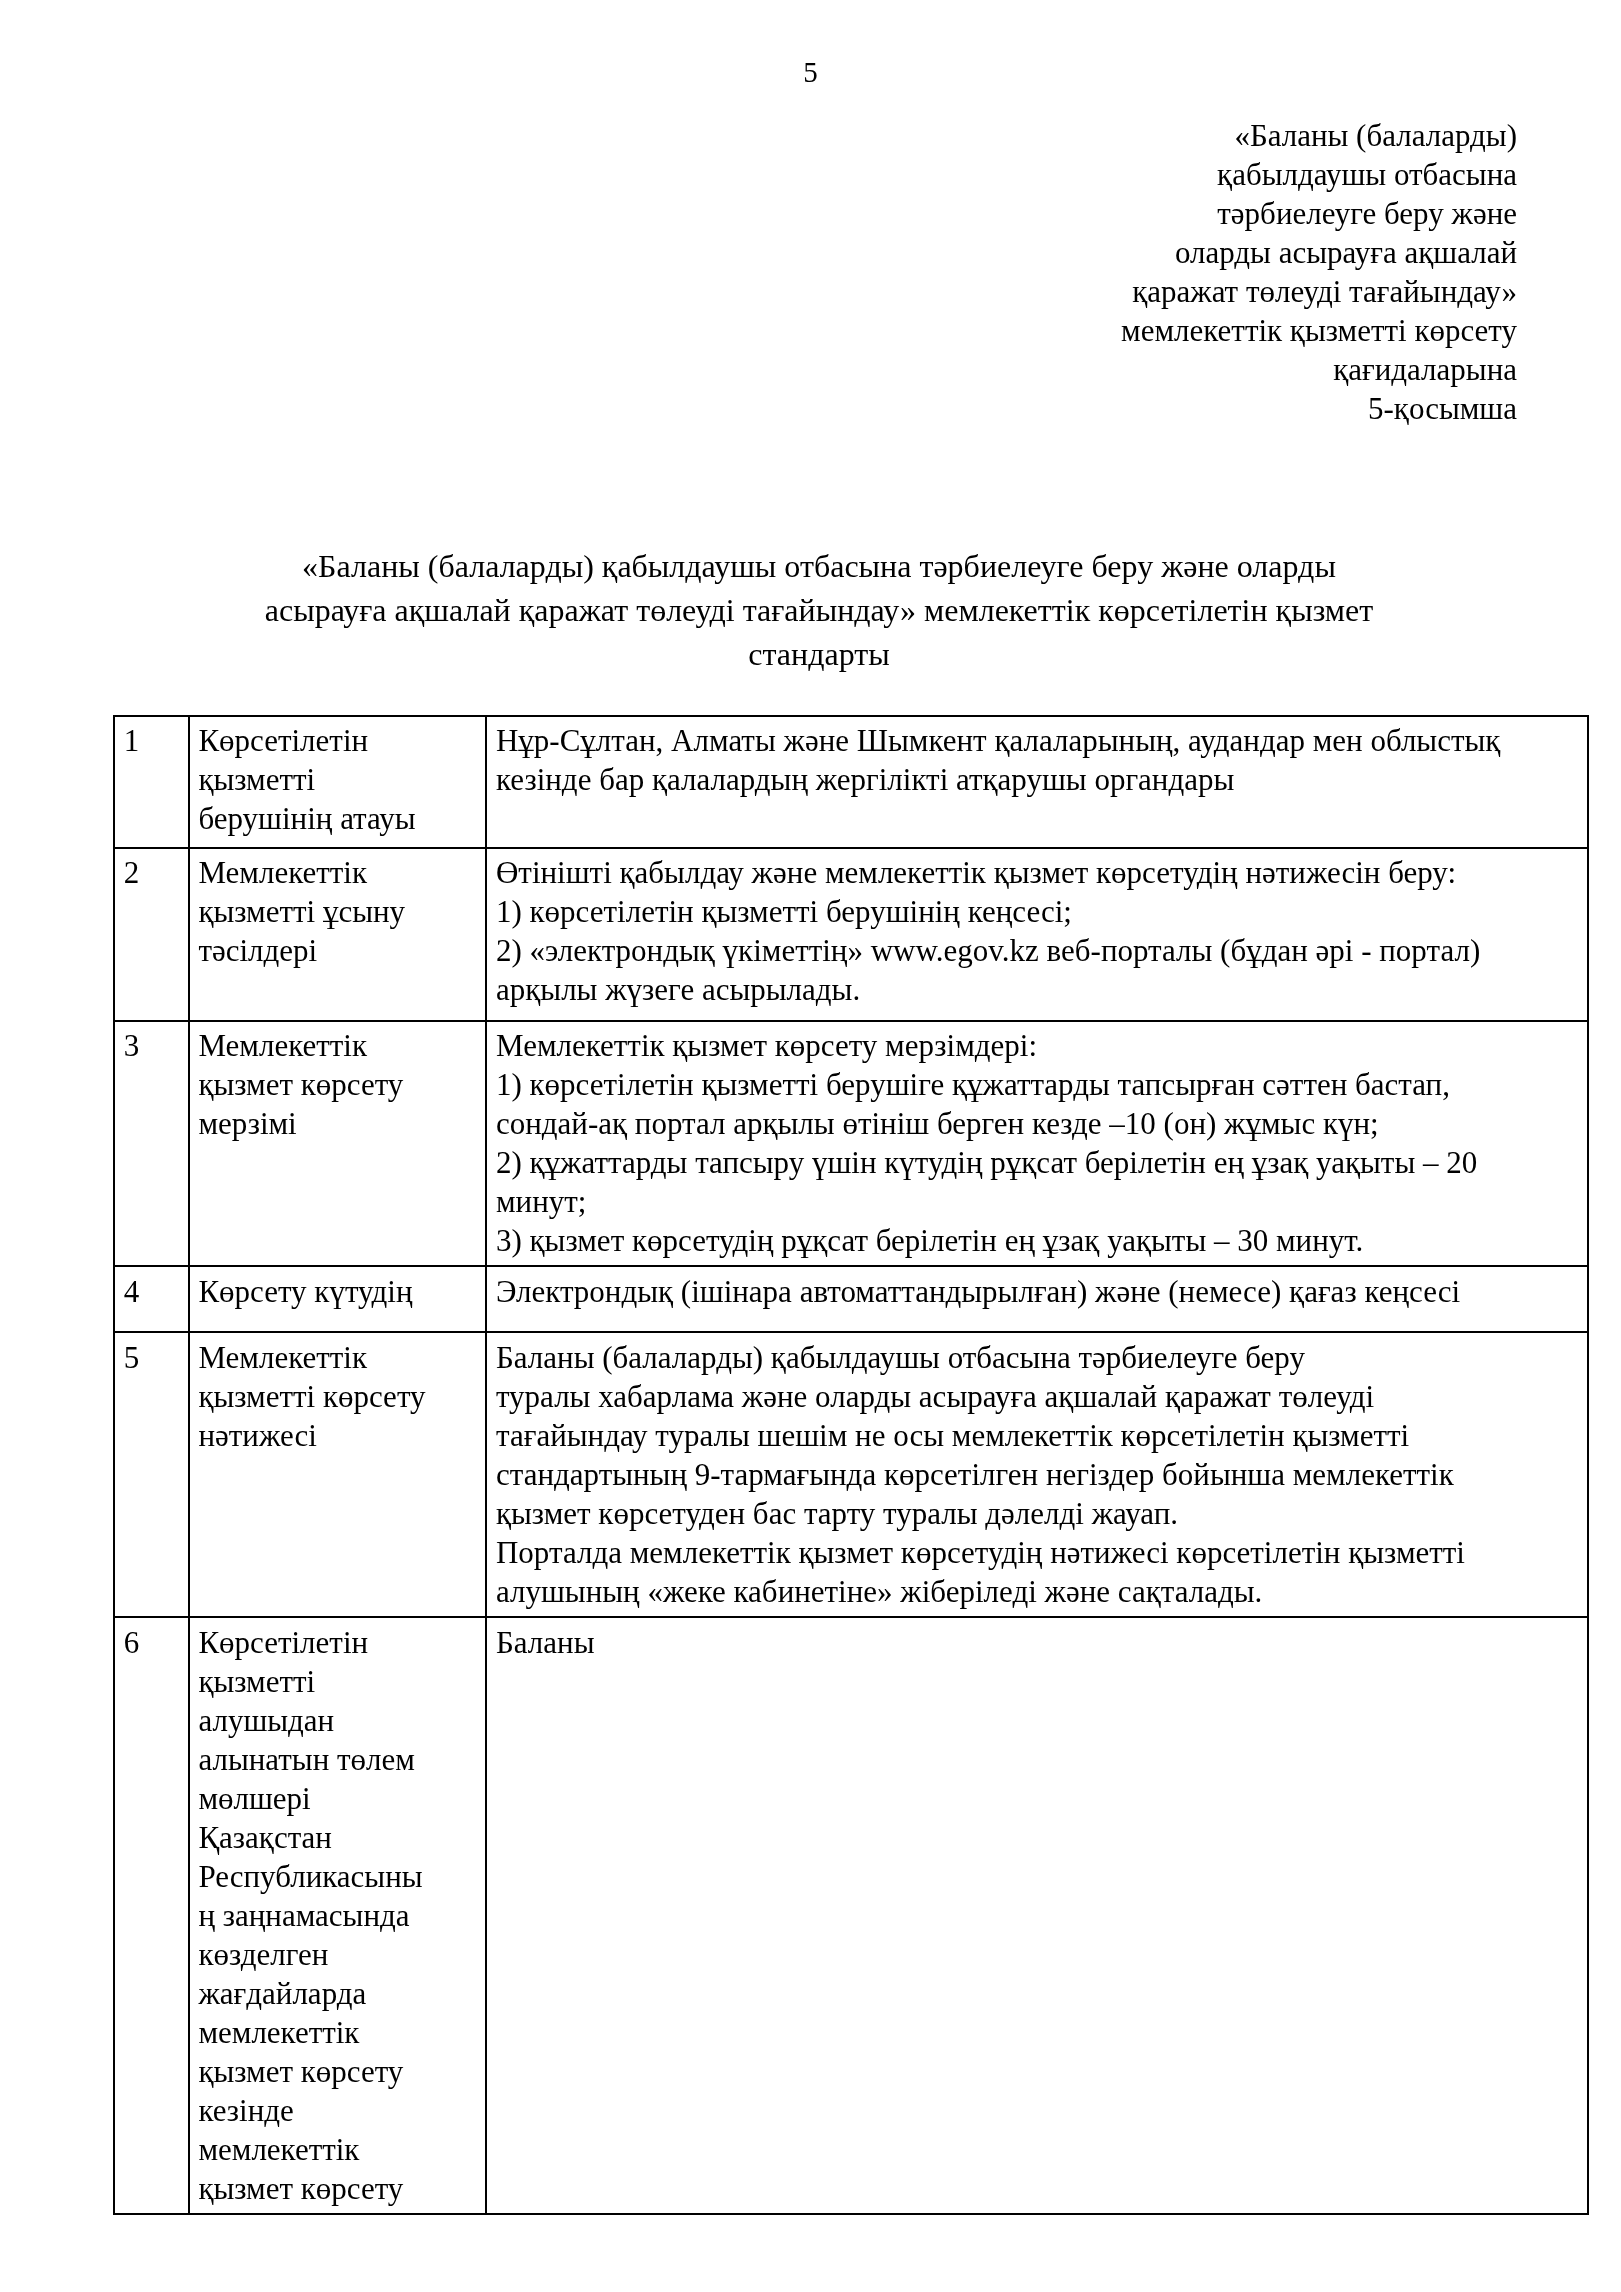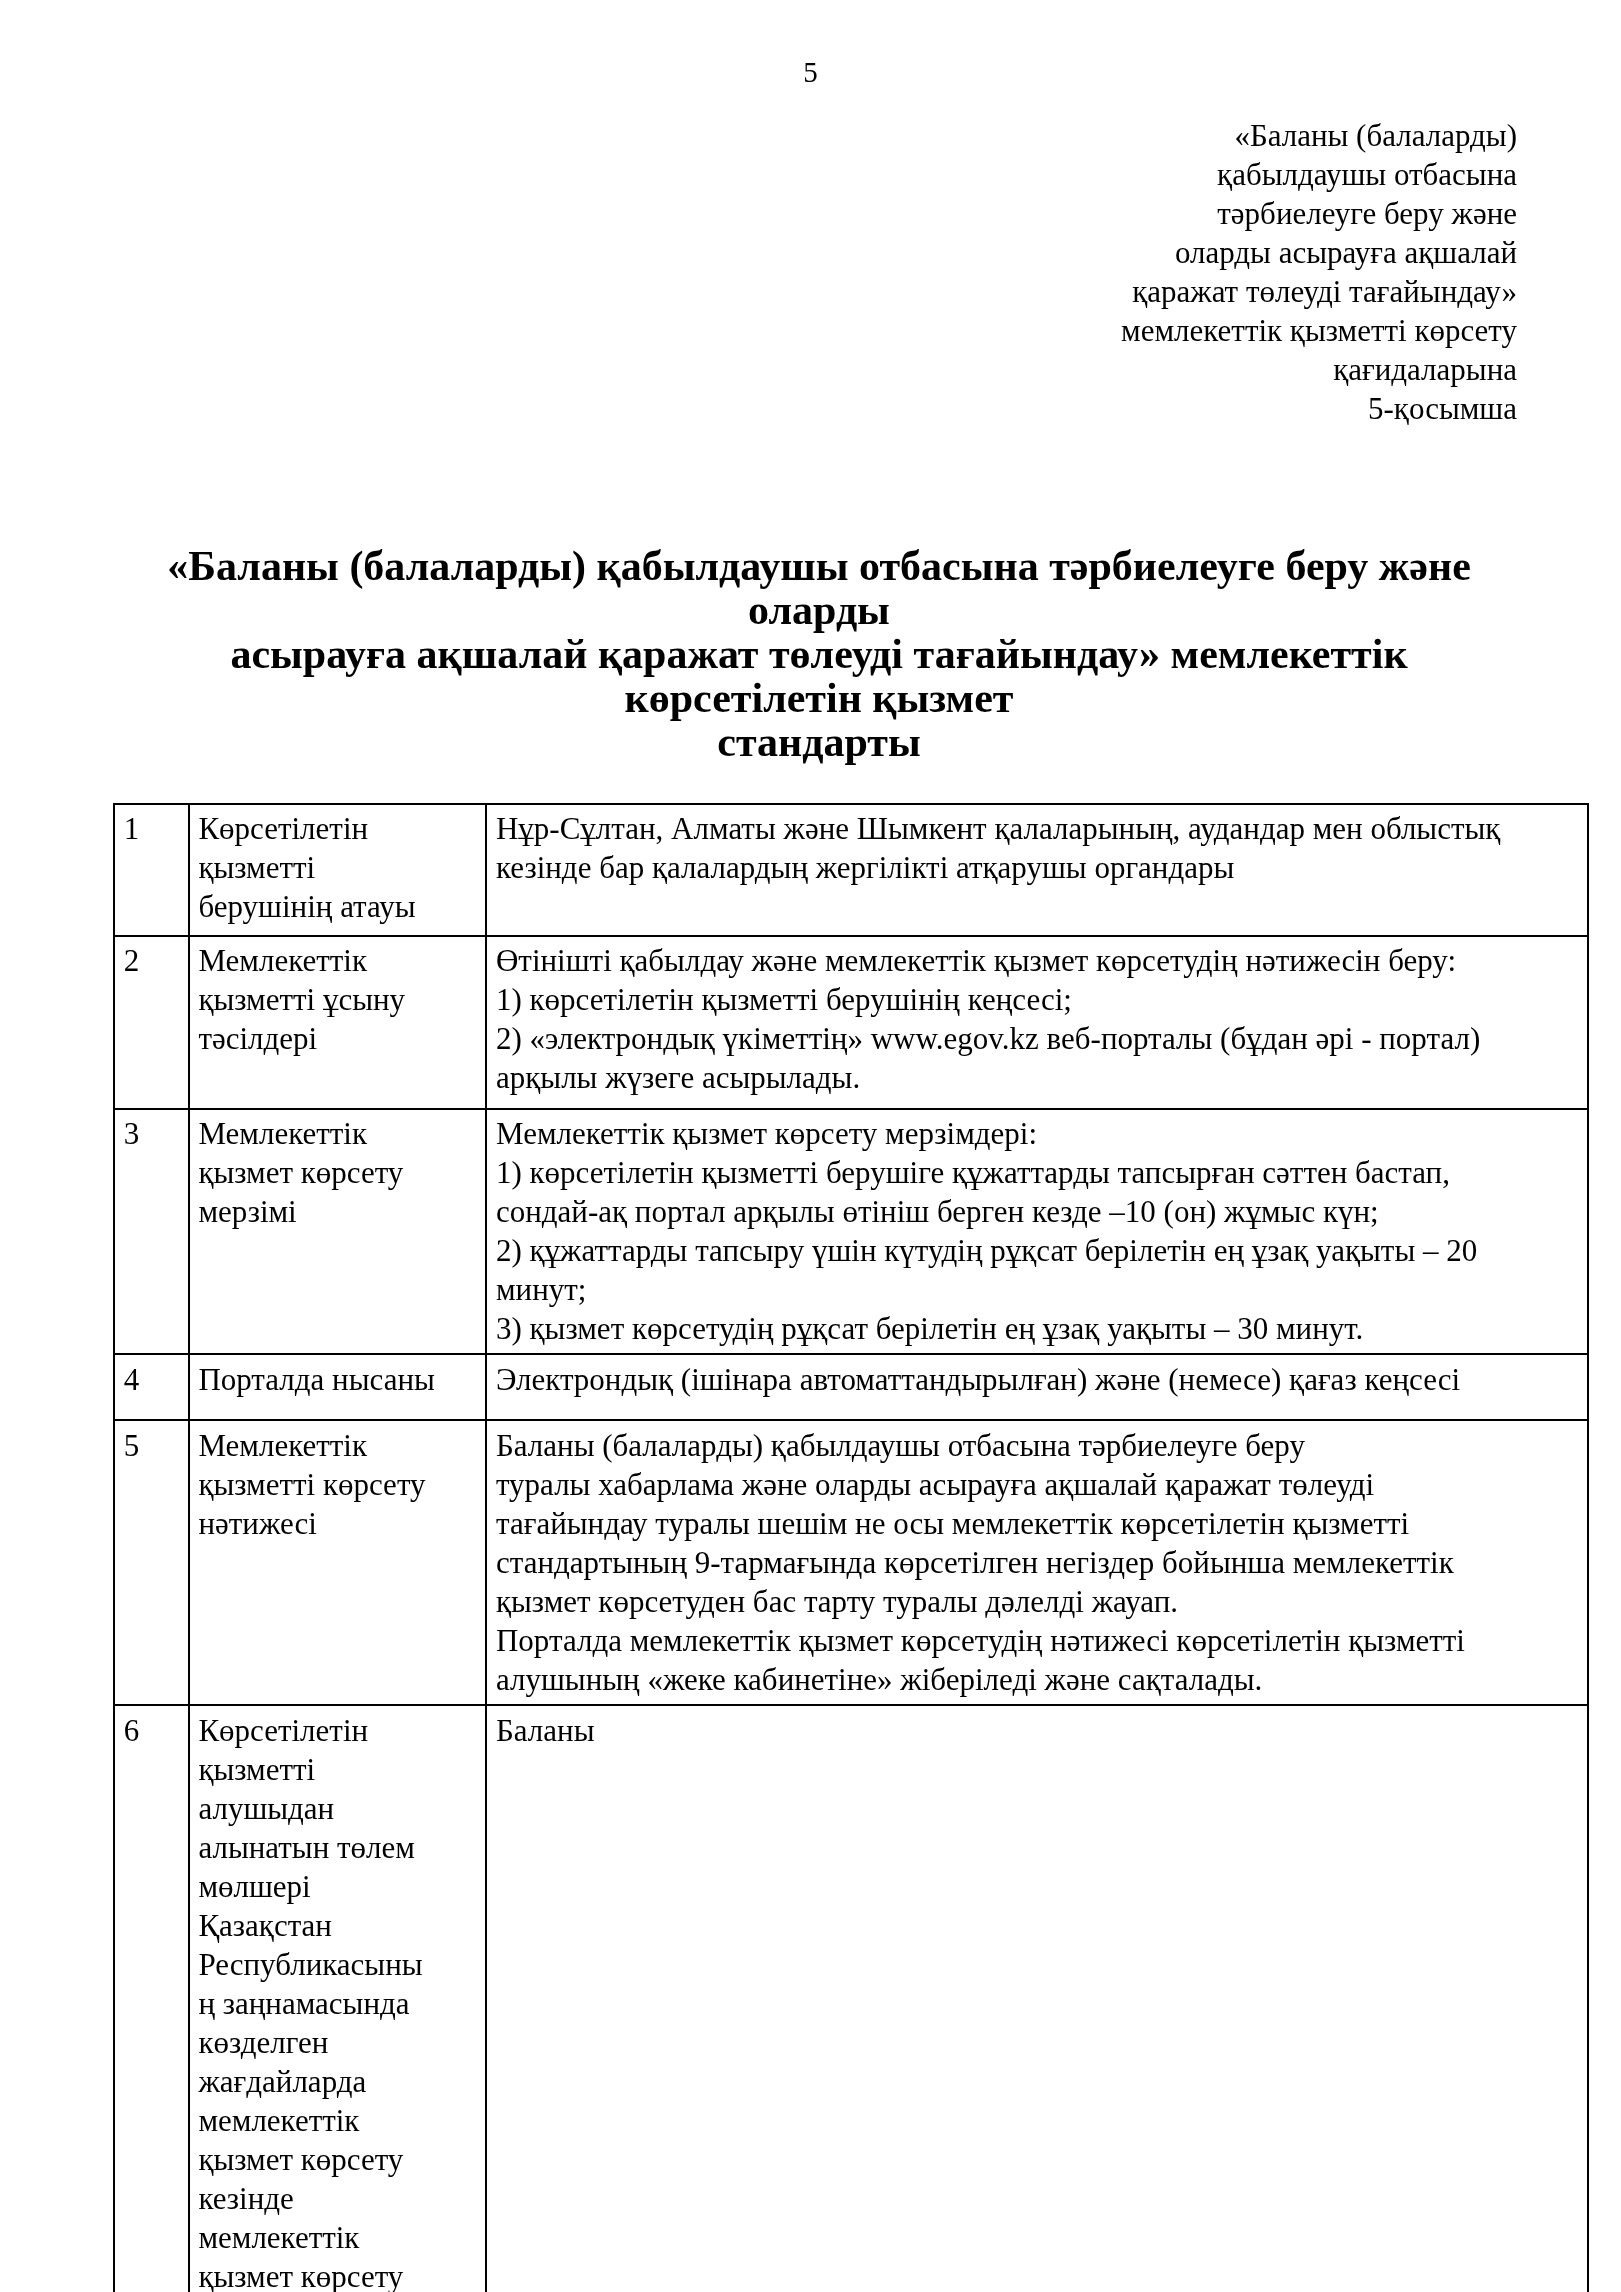--- a/index.html
+++ b/index.html
@@ -26,22 +26,22 @@
   .appendix-note {
     margin: 25.5px 104px 0 588px;
     text-align: right;
     font-size: 31px;
     line-height: 39px;
     white-space: pre-line;
   }
   .doc-title {
     margin: 116px 96px 0 113px;
     text-align: center;
-    font-weight: bold;
-    font-size: 42px;
+    font-weight: normal;
+    font-size: 32px;
     line-height: 44px;
     white-space: pre-line;
   }
   table.std-table {
     border-collapse: collapse;
     table-layout: fixed;
     margin: 39px 0 0 113px;
     width: 1412px;
   }
   table.std-table td {
@@ -111,21 +111,21 @@
 мерзімі</td>
         <td class="col-value">Мемлекеттік қызмет көрсету мерзімдері:
 1) көрсетілетін қызметті берушіге құжаттарды тапсырған сәттен бастап,
 сондай-ақ портал арқылы өтініш берген кезде –10 (он) жұмыс күн;
 2) құжаттарды тапсыру үшін күтудің рұқсат берілетін ең ұзақ уақыты – 20
 минут;
 3) қызмет көрсетудің рұқсат берілетін ең ұзақ уақыты – 30 минут.</td>
       </tr>
       <tr class="r4">
         <td class="col-num">4</td>
-        <td class="col-label">Порталда нысаны</td>
+        <td class="col-label">Көрсету күтудің</td>
         <td class="col-value">Электрондық (ішінара автоматтандырылған) және (немесе) қағаз кеңсесі</td>
       </tr>
       <tr class="r5">
         <td class="col-num">5</td>
         <td class="col-label">Мемлекеттік
 қызметті көрсету
 нәтижесі</td>
         <td class="col-value">Баланы (балаларды) қабылдаушы отбасына тәрбиелеуге беру
 туралы хабарлама және оларды асырауға ақшалай қаражат төлеуді
 тағайындау туралы шешім не осы мемлекеттік көрсетілетін қызметті

